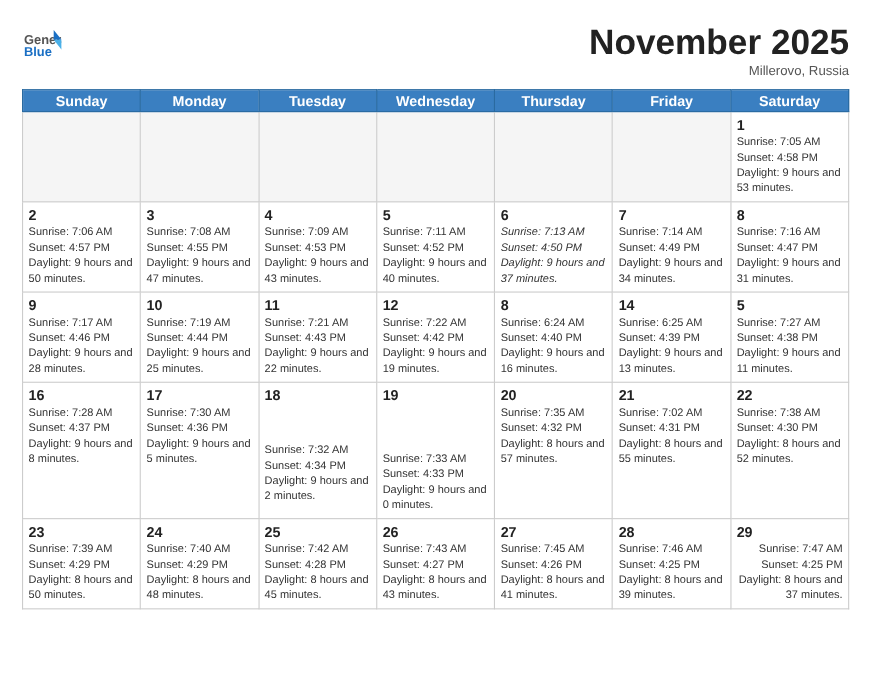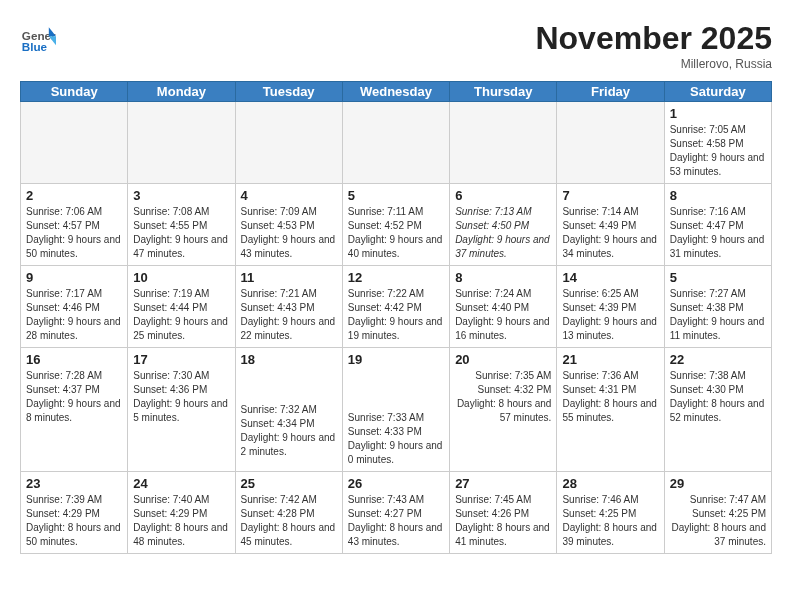--- a/index.html
+++ b/index.html
@@ -185,21 +185,21 @@
 Daylight: 9 hours and 22 minutes.</div>
         </td>
         <td>
           <div class="day-number">12</div>
           <div class="day-info" style="white-space: pre-line;">Sunrise: 7:22 AM
 Sunset: 4:42 PM
 Daylight: 9 hours and 19 minutes.</div>
         </td>
         <td>
           <div class="day-number">8</div>
-          <div class="day-info" style="white-space: pre-line;">Sunrise: 7:24 AM
+          <div class="day-info" style="white-space: pre-line;">Sunrise: 6:24 AM
 Sunset: 4:40 PM
 Daylight: 9 hours and 16 minutes.</div>
         </td>
         <td>
           <div class="day-number">14</div>
           <div class="day-info" style="white-space: pre-line;">Sunrise: 6:25 AM
 Sunset: 4:39 PM
 Daylight: 9 hours and 13 minutes.</div>
         </td>
         <td>
@@ -229,27 +229,27 @@
 Daylight: 9 hours and 2 minutes.</div>
         </td>
         <td>
           <div class="day-number">19</div>
           <div class="day-info" style="white-space: pre-line; margin-top: 44px;">Sunrise: 7:33 AM
 Sunset: 4:33 PM
 Daylight: 9 hours and 0 minutes.</div>
         </td>
         <td>
           <div class="day-number">20</div>
-          <div class="day-info" style="white-space: pre-line; text-align: right;">Sunrise: 7:35 AM
+          <div class="day-info" style="white-space: pre-line;">Sunrise: 7:35 AM
 Sunset: 4:32 PM
 Daylight: 8 hours and 57 minutes.</div>
         </td>
         <td>
           <div class="day-number">21</div>
-          <div class="day-info" style="white-space: pre-line;">Sunrise: 7:36 AM
+          <div class="day-info" style="white-space: pre-line;">Sunrise: 7:02 AM
 Sunset: 4:31 PM
 Daylight: 8 hours and 55 minutes.</div>
         </td>
         <td>
           <div class="day-number">22</div>
           <div class="day-info" style="white-space: pre-line;">Sunrise: 7:38 AM
 Sunset: 4:30 PM
 Daylight: 8 hours and 52 minutes.</div>
         </td>
       </tr>

